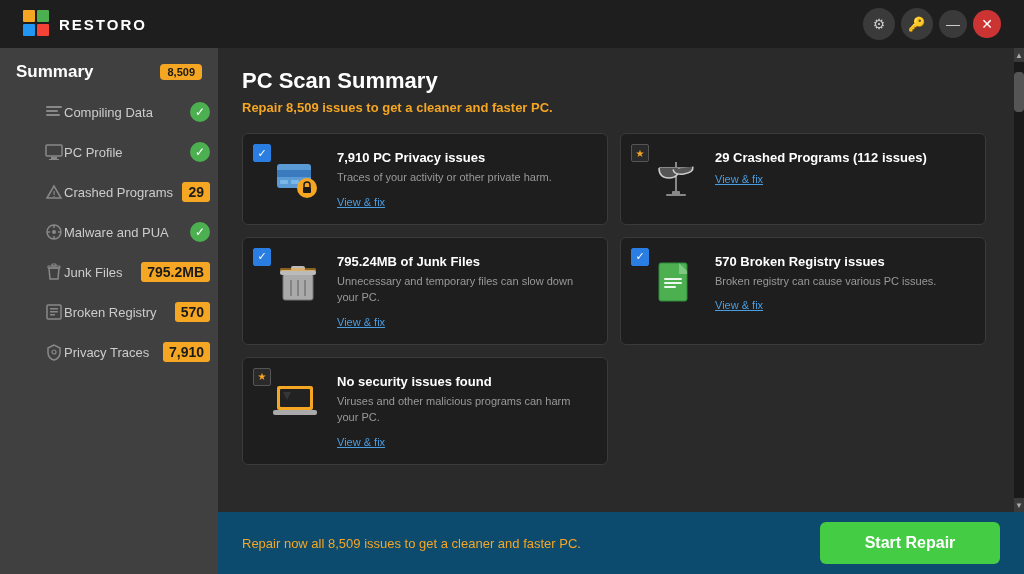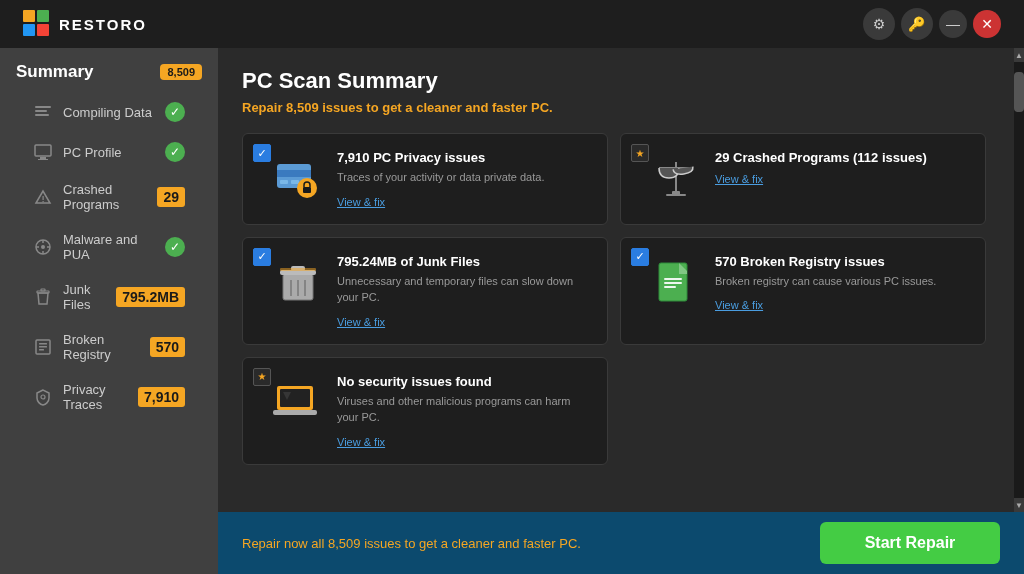--- a/index.html
+++ b/index.html
@@ -102,24 +102,24 @@
       background: #f5a623;
       color: #1a1a1a;
       font-size: 11px;
       font-weight: 700;
       padding: 2px 7px;
       border-radius: 4px;
     }
     .sidebar-item {
       display: flex;
       align-items: center;
-      padding: 10px 33px;
+      padding: 10px 8px;
       cursor: pointer;
-      gap: 10px;
       position: relative;
+      margin-left: 36px;
     }
     .sidebar-item-icon {
       width: 20px;
       height: 20px;
       color: #888;
       display: flex;
       align-items: center;
       justify-content: center;
       font-size: 15px;
       flex-shrink: 0;
@@ -458,21 +458,21 @@
               <rect x="7" y="26" width="8" height="4" rx="1" fill="#7ab8e8"></rect>
               <rect x="18" y="26" width="8" height="4" rx="1" fill="#7ab8e8"></rect>
 
               <circle cx="34" cy="34" r="10" fill="#f5a623"></circle>
               <rect x="30" y="33" width="8" height="6" rx="1" fill="#1a1a1a"></rect>
               <path d="M31 33V31a3 3 0 016 0v2" stroke="#1a1a1a" stroke-width="1.5" fill="none"></path>
             </svg>
           </div>
           <div class="card-body">
             <div class="card-title">7,910 PC Privacy issues</div>
-            <div class="card-desc">Traces of your activity or data private data.</div>
+            <div class="card-desc">Traces of your activity or other private harm.</div>
             <span class="card-link">View &amp; fix</span>
           </div>
         </div>
 
         <div class="card">
           <div class="card-checkbox star"></div>
           <div class="card-icon-wrap" style="margin-left:14px;">
             <svg width="50" height="50" viewBox="0 0 50 50">
 
               <line x1="25" y1="8" x2="25" y2="38" stroke="#888" stroke-width="2"></line>

